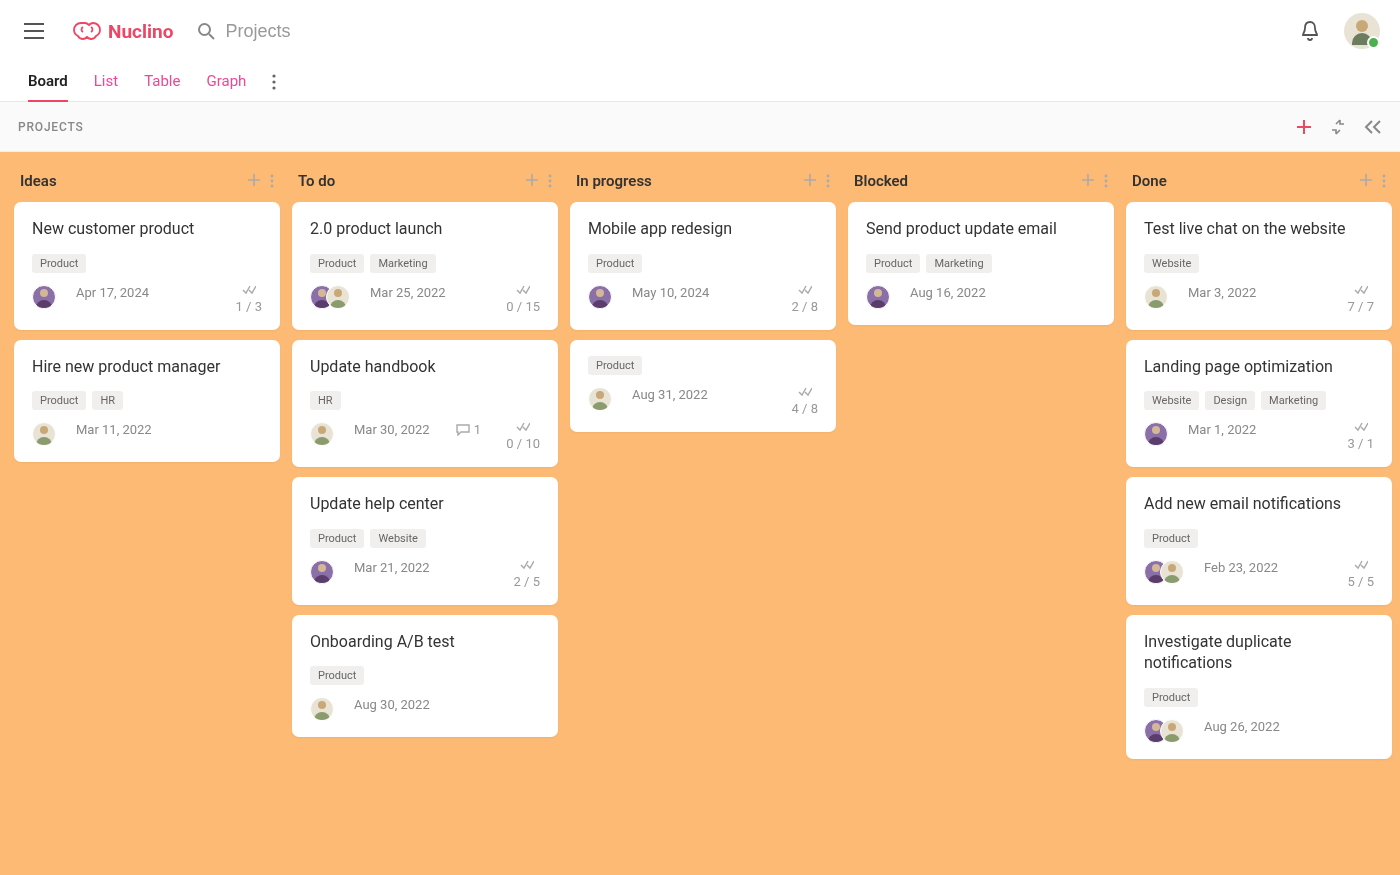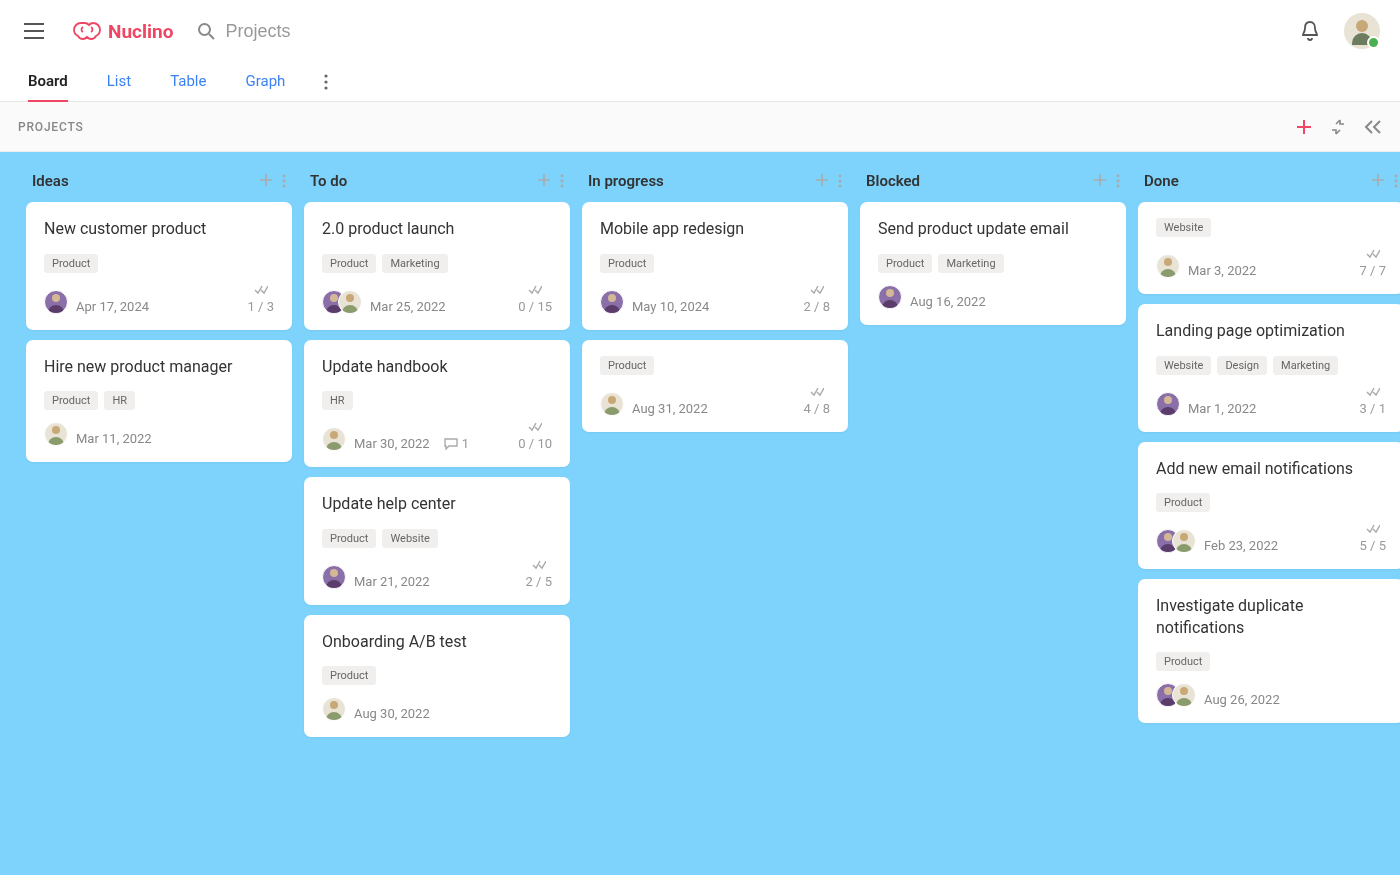--- a/index.html
+++ b/index.html
@@ -12,43 +12,43 @@
 .search-wrap svg { margin-right: 10px; }
 .search-input { border: none; outline: none; font-size: 18px; color: #666; background: transparent; width: 200px; }
 .search-input::placeholder { color: #999; }
 .topbar-right { margin-left: auto; display: flex; align-items: center; gap: 24px; }
 .bell { color: #555; cursor: pointer; }
 .avatar-lg { width: 36px; height: 36px; border-radius: 50%; background: #e8e3d5; position: relative; cursor: pointer; display:flex; align-items:center; justify-content:center; }
 .avatar-lg::after { content:""; position:absolute; bottom:0; right:0; width:9px; height:9px; background:#4caf50; border:2px solid #fff; border-radius:50%; }
 .avatar-head { width:12px; height:12px; border-radius:50%; background:#c9a878; position:absolute; top:7px; }
 .avatar-body { width:20px; height:12px; border-radius:10px 10px 0 0; background:#6b7d5e; position:absolute; bottom:4px; }
 
-.tabs { display: flex; align-items: center; height: 40px; padding: 0 28px; border-bottom: 1px solid #e8e8e6; gap: 39px; }
-.tab { font-size: 15px; color: #3b82f6; cursor: pointer; height: 40px; display: flex; align-items: center; border-bottom: 2px solid transparent; }
+.tabs { display: flex; align-items: center; height: 40px; padding: 0 28px; border-bottom: 1px solid #e8e8e6; gap: 26px; }
+.tab { font-size: 15px; color: #ec4899; cursor: pointer; height: 40px; display: flex; align-items: center; border-bottom: 2px solid transparent; }
 .tab.active { color: #222; font-weight: 600; border-bottom-color: #ef4664; }
 .tab-more { color: #666; cursor: pointer; display:flex; align-items:center; }
 
 .subheader { display: flex; align-items: center; height: 50px; padding: 0 18px; background: #fafafa; border-bottom: 1px solid #eee; }
 .subheader-title { font-size: 12px; letter-spacing: 0.8px; color: #888; font-weight: 500; }
 .subheader-right { margin-left: auto; display: flex; align-items: center; gap: 18px; }
 .sub-icon { cursor: pointer; color: #888; display:flex; }
 .sub-icon.add { color: #ef4664; }
 
-.board { display: flex; gap: 12px; padding: 14px 26px; background: #7dd3fc; height: calc(875px - 62px - 40px - 50px); overflow-x:auto; }
+.board { display: flex; gap: 12px; padding: 14px 14px; background: #fdba74; height: calc(875px - 62px - 40px - 50px); overflow-x:auto; }
 .column { width: 266px; flex-shrink: 0; }
 .col-header { display: flex; align-items: center; padding: 6px 6px 12px 6px; }
 .col-title { font-size: 15px; font-weight: 600; color: #333; }
 .col-actions { margin-left: auto; display: flex; gap: 10px; color: #aaa; }
 .col-act { cursor: pointer; display:flex; }
 
 .card { background: #fff; border-radius: 7px; padding: 16px 18px; margin-bottom: 10px; box-shadow: 0 1px 2px rgba(0,0,0,0.05); cursor: pointer; }
 .card-title { font-size: 16px; color: #333; font-weight: 400; margin-bottom: 14px; line-height: 1.35; }
 .tags { display: flex; gap: 6px; flex-wrap: wrap; margin-bottom: 12px; }
 .tag { background: #f0efed; color: #666; font-size: 11px; padding: 3px 8px; border-radius: 3px; }
-.card-footer { display: flex; align-items: flex-end; }
+.card-footer { display: flex; align-items: flex-start; gap: 12px; }
 .assignees { display: flex; }
 .av { width: 24px; height: 24px; border-radius: 50%; border: 1.5px solid #fff; position: relative; overflow:hidden; display:flex; align-items:center; justify-content:center; }
 .av + .av { margin-left: -8px; }
 .av1 { background: #8a6fa8; }
 .av1::before { content:""; position:absolute; top:3px; width:8px; height:8px; border-radius:50%; background:#d4b896; }
 .av1::after { content:""; position:absolute; bottom:-2px; width:16px; height:10px; border-radius:8px 8px 0 0; background:#5a3d6b; }
 .av2 { background: #e8e3d5; }
 .av2::before { content:""; position:absolute; top:3px; width:8px; height:8px; border-radius:50%; background:#c9a878; }
 .av2::after { content:""; position:absolute; bottom:-2px; width:16px; height:10px; border-radius:8px 8px 0 0; background:#8a9b6e; }
 .date { font-size: 13px; color: #888; margin-left: 8px; }
@@ -378,20 +378,21 @@
             <svg width="4" height="14" viewBox="0 0 4 14">
               <circle cx="2" cy="2" r="1.4" fill="#aaa"></circle>
               <circle cx="2" cy="7" r="1.4" fill="#aaa"></circle>
               <circle cx="2" cy="12" r="1.4" fill="#aaa"></circle>
             </svg>
           </span>
       </div>
     </div>
 
       <div class="card">
+        <div class="card-title">Test live chat on the website</div>
         <div class="tags">
           <span class="tag">Website</span>
         </div>
         <div class="card-footer">
           <div class="assignees">
             <div class="av av2"></div>
           </div>
           <span class="date">Mar 3, 2022</span>
           <span class="progress">
             <svg width="14" height="10" viewBox="0 0 14 10">

